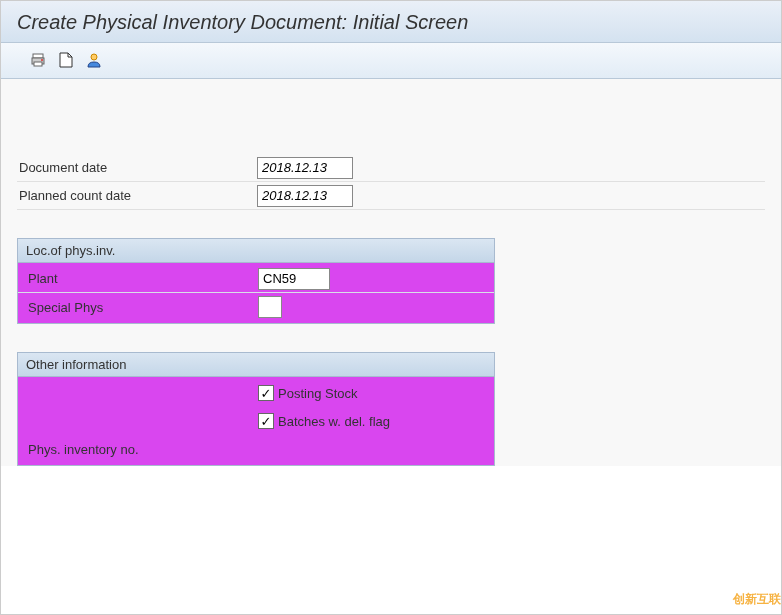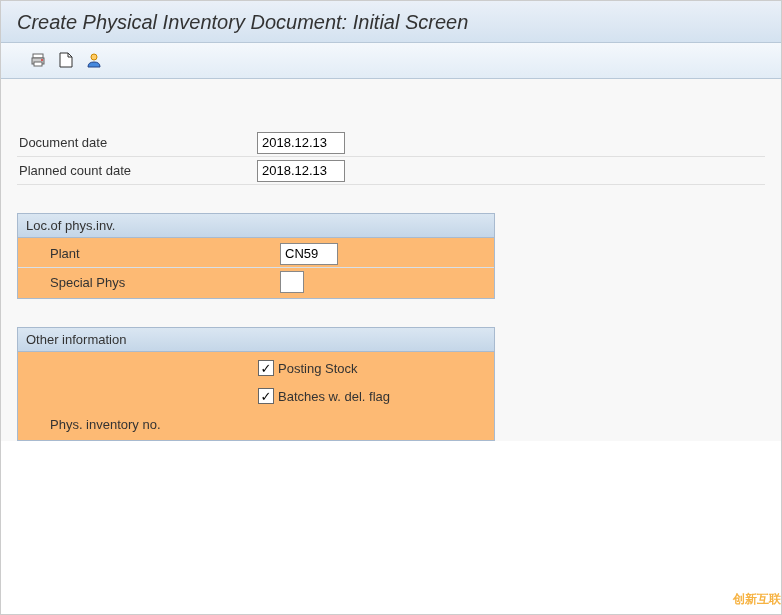--- a/index.html
+++ b/index.html
@@ -35,21 +35,21 @@
     }
     .toolbar-icon {
       width: 18px;
       height: 18px;
       cursor: pointer;
       display: inline-flex;
       align-items: center;
       justify-content: center;
     }
     .content {
-      padding: 50px 16px 0 16px;
+      padding: 75px 16px 0 16px;
       background: #f8f8f8;
     }
     .field-row {
       display: flex;
       align-items: center;
       height: 28px;
       border-bottom: 1px solid #e0e0e0;
     }
     .field-label {
       width: 240px;
@@ -57,45 +57,45 @@
       color: #333;
     }
     .field-input {
       border: 1px solid #888;
       padding: 2px 4px;
       font-family: inherit;
       font-size: 13px;
       height: 22px;
       background: #fff;
     }
-    .field-input.date { width: 88px; }
-    .field-input.sm { width: 58px; }
+    .field-input.date { width: 96px; font-style: italic; }
+    .field-input.sm { width: 72px; }
     .field-input.xs { width: 24px; }
     .group {
       margin-top: 28px;
       border: 1px solid #a8bacf;
-      background: #fdba74;
+      background: #d946ef;
       margin-right: 270px;
     }
     .group-header {
       background: linear-gradient(to bottom, #dae6f2 0%, #c4d6e8 100%);
       padding: 4px 8px;
       border-bottom: 1px solid #a8bacf;
       font-size: 13px;
       color: #333;
     }
     .group-body {
       padding: 2px 0;
     }
     .group .field-row {
       padding-left: 8px;
       border-bottom: 1px solid #d8e0e8;
     }
     .group .field-row:last-child { border-bottom: none; }
-    .group .field-label { width: 232px; margin-left: 22px; }
+    .group .field-label { width: 232px; }
     .checkbox-row {
       display: flex;
       align-items: center;
       height: 28px;
       padding-left: 240px;
       gap: 4px;
     }
     .checkbox-box {
       width: 16px;
       height: 16px;

